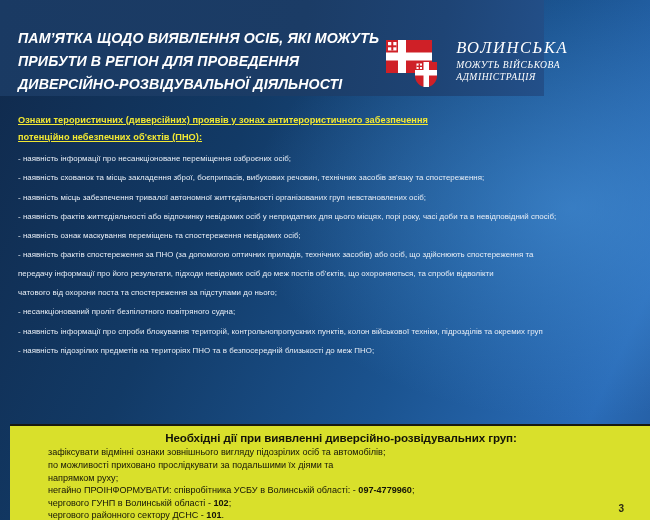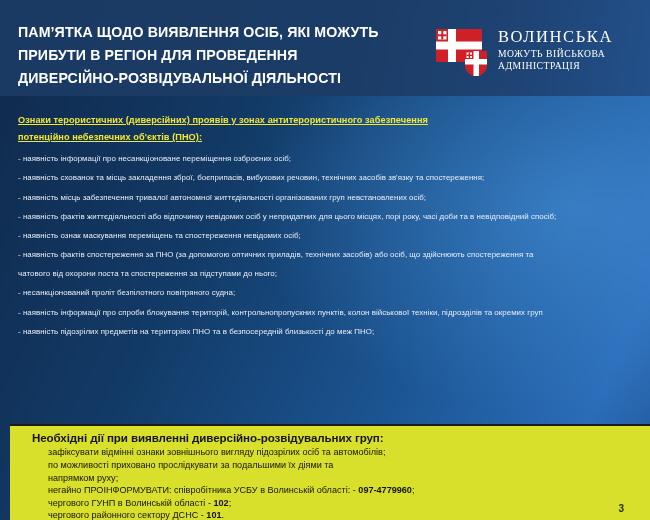--- a/index.html
+++ b/index.html
@@ -16,41 +16,41 @@
     position:relative;
     width:650px; height:520px;
     background:
       radial-gradient(ellipse 520px 340px at 88% 40%, rgba(74,150,222,0.55) 0%, rgba(74,150,222,0.0) 62%),
       linear-gradient(115deg, #10294b 0%, #123a66 34%, #1b5491 64%, #2a6cb8 88%, #23599b 100%);
   }
 
   
   .header {
     position:absolute; left:0; top:0;
-    width:650px; height:96px;
+    width:544px; height:96px;
     background:linear-gradient(100deg,#1a3a63 0%,#1b3c66 55%,#1e4475 80%,#23508a 100%);
-    display:flex; align-items:center;
+    display:flex; align-items:flex-end;font-style:italic;
   }
   .header-title {
     flex:1;
     padding:14px 6px 0 18px;
     color:#ffffff;
     font-size:14.2px;
     font-weight:bold;
     line-height:1.62;
     letter-spacing:0.1px;
     text-transform:uppercase;
     font-stretch:condensed;
   }
   .header-title .tl { display:block; white-space:nowrap; }
 
   .logo-block {
     width:215px; flex:none;
     padding:14px 26px 0 0;
-    display:flex; align-items:flex-start; gap:1px;
+    display:flex; align-items:flex-start; gap:9px;
   }
   .crest { width:62px; height:60px; flex:none; position:relative; }
   .logo-text { padding-top:3px; color:#fff; font-family:"Liberation Serif", serif; }
   .logo-l1 { font-size:16.5px; letter-spacing:1.6px; line-height:1.15; }
   .logo-l2 { font-size:9.6px; letter-spacing:0.55px; line-height:1.3; margin-top:1px; }
   .logo-l3 { font-size:9.6px; letter-spacing:0.55px; line-height:1.3; }
 
   
   .subtitle {
     position:absolute; left:18px; top:112px; width:545px;
@@ -80,20 +80,21 @@
     background:#d9e02b;
     border-top:2px solid #1a1a0e;
     padding:5px 0 0 22px;
     color:#141408;
   }
   .footer-heading {
     font-size:11.6px; font-weight:bold;
     letter-spacing:-0.1px;
     line-height:1.25;
     margin-bottom:1px;
+    text-align:center;
   }
   .footer-lines { font-size:9.1px; line-height:1.38; }
   .footer-lines div { white-space:nowrap;margin-left:16px; }
   .footer-lines b { font-weight:bold; }
 
   .page-num {
     position:absolute; right:26px; bottom:6px;
     font-size:10px; font-weight:bold; color:#2b2b14;
   }
 </style>
@@ -153,20 +154,21 @@
         <p>- наявність місць забезпечення тривалої автономної життєдіяльності організованих груп невстановлених осіб;</p>
       </div>
       <div class="bullet">
         <p>- наявність фактів життєдіяльності або відпочинку невідомих осіб у непридатних для цього місцях, порі року, часі доби та в невідповідний спосіб;</p>
       </div>
       <div class="bullet">
         <p>- наявність ознак маскування переміщень та спостереження невідомих осіб;</p>
       </div>
       <div class="bullet">
         <p>- наявність фактів спостереження за ПНО (за допомогою оптичних приладів, технічних засобів) або осіб, що здійснюють спостереження та</p>
+        <p>передачу інформації про його результати, підходи невідомих осіб до меж постів об'єктів, що охороняються, та спроби відволікти</p>
         <p>чатового від охорони поста та спостереження за підступами до нього;</p>
       </div>
       <div class="bullet">
         <p>- несанкціонований проліт безпілотного повітряного судна;</p>
       </div>
       <div class="bullet">
         <p>- наявність інформації про спроби блокування територій, контрольнопропускних пунктів, колон військової техніки, підрозділів та окремих груп</p>
       </div>
       <div class="bullet">
         <p>- наявність підозрілих предметів на територіях ПНО та в безпосередній близькості до меж ПНО;</p>

